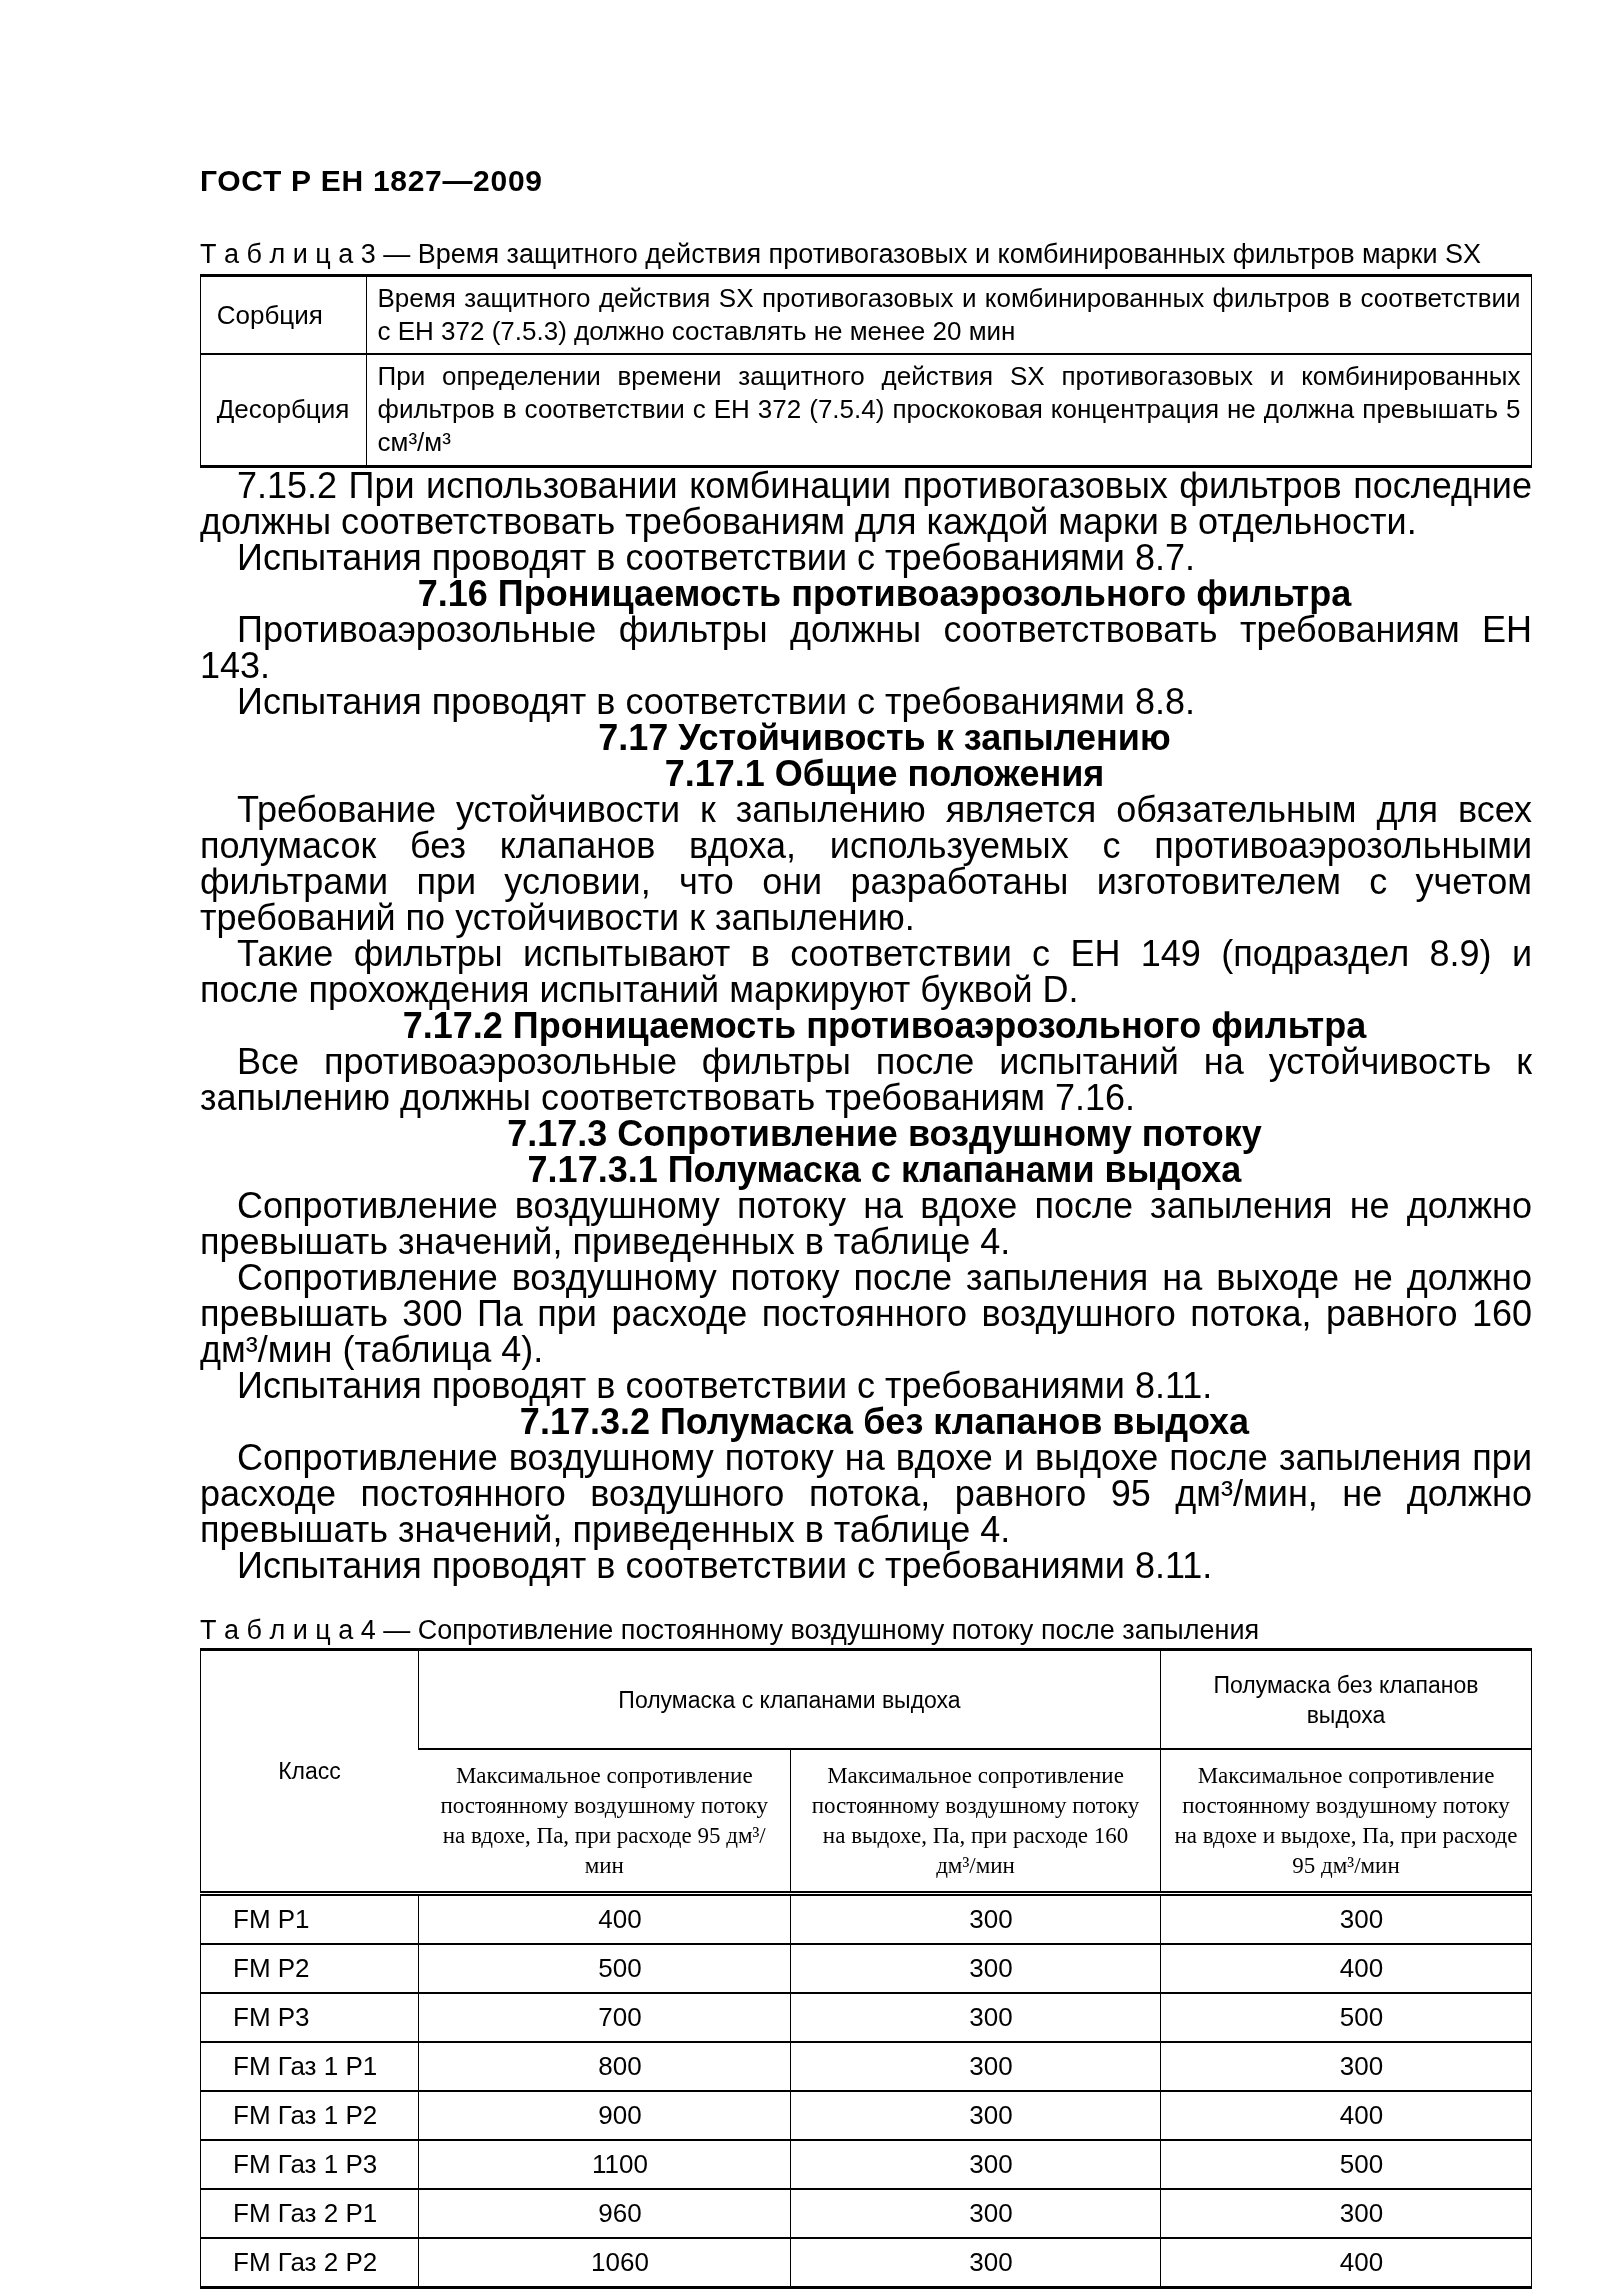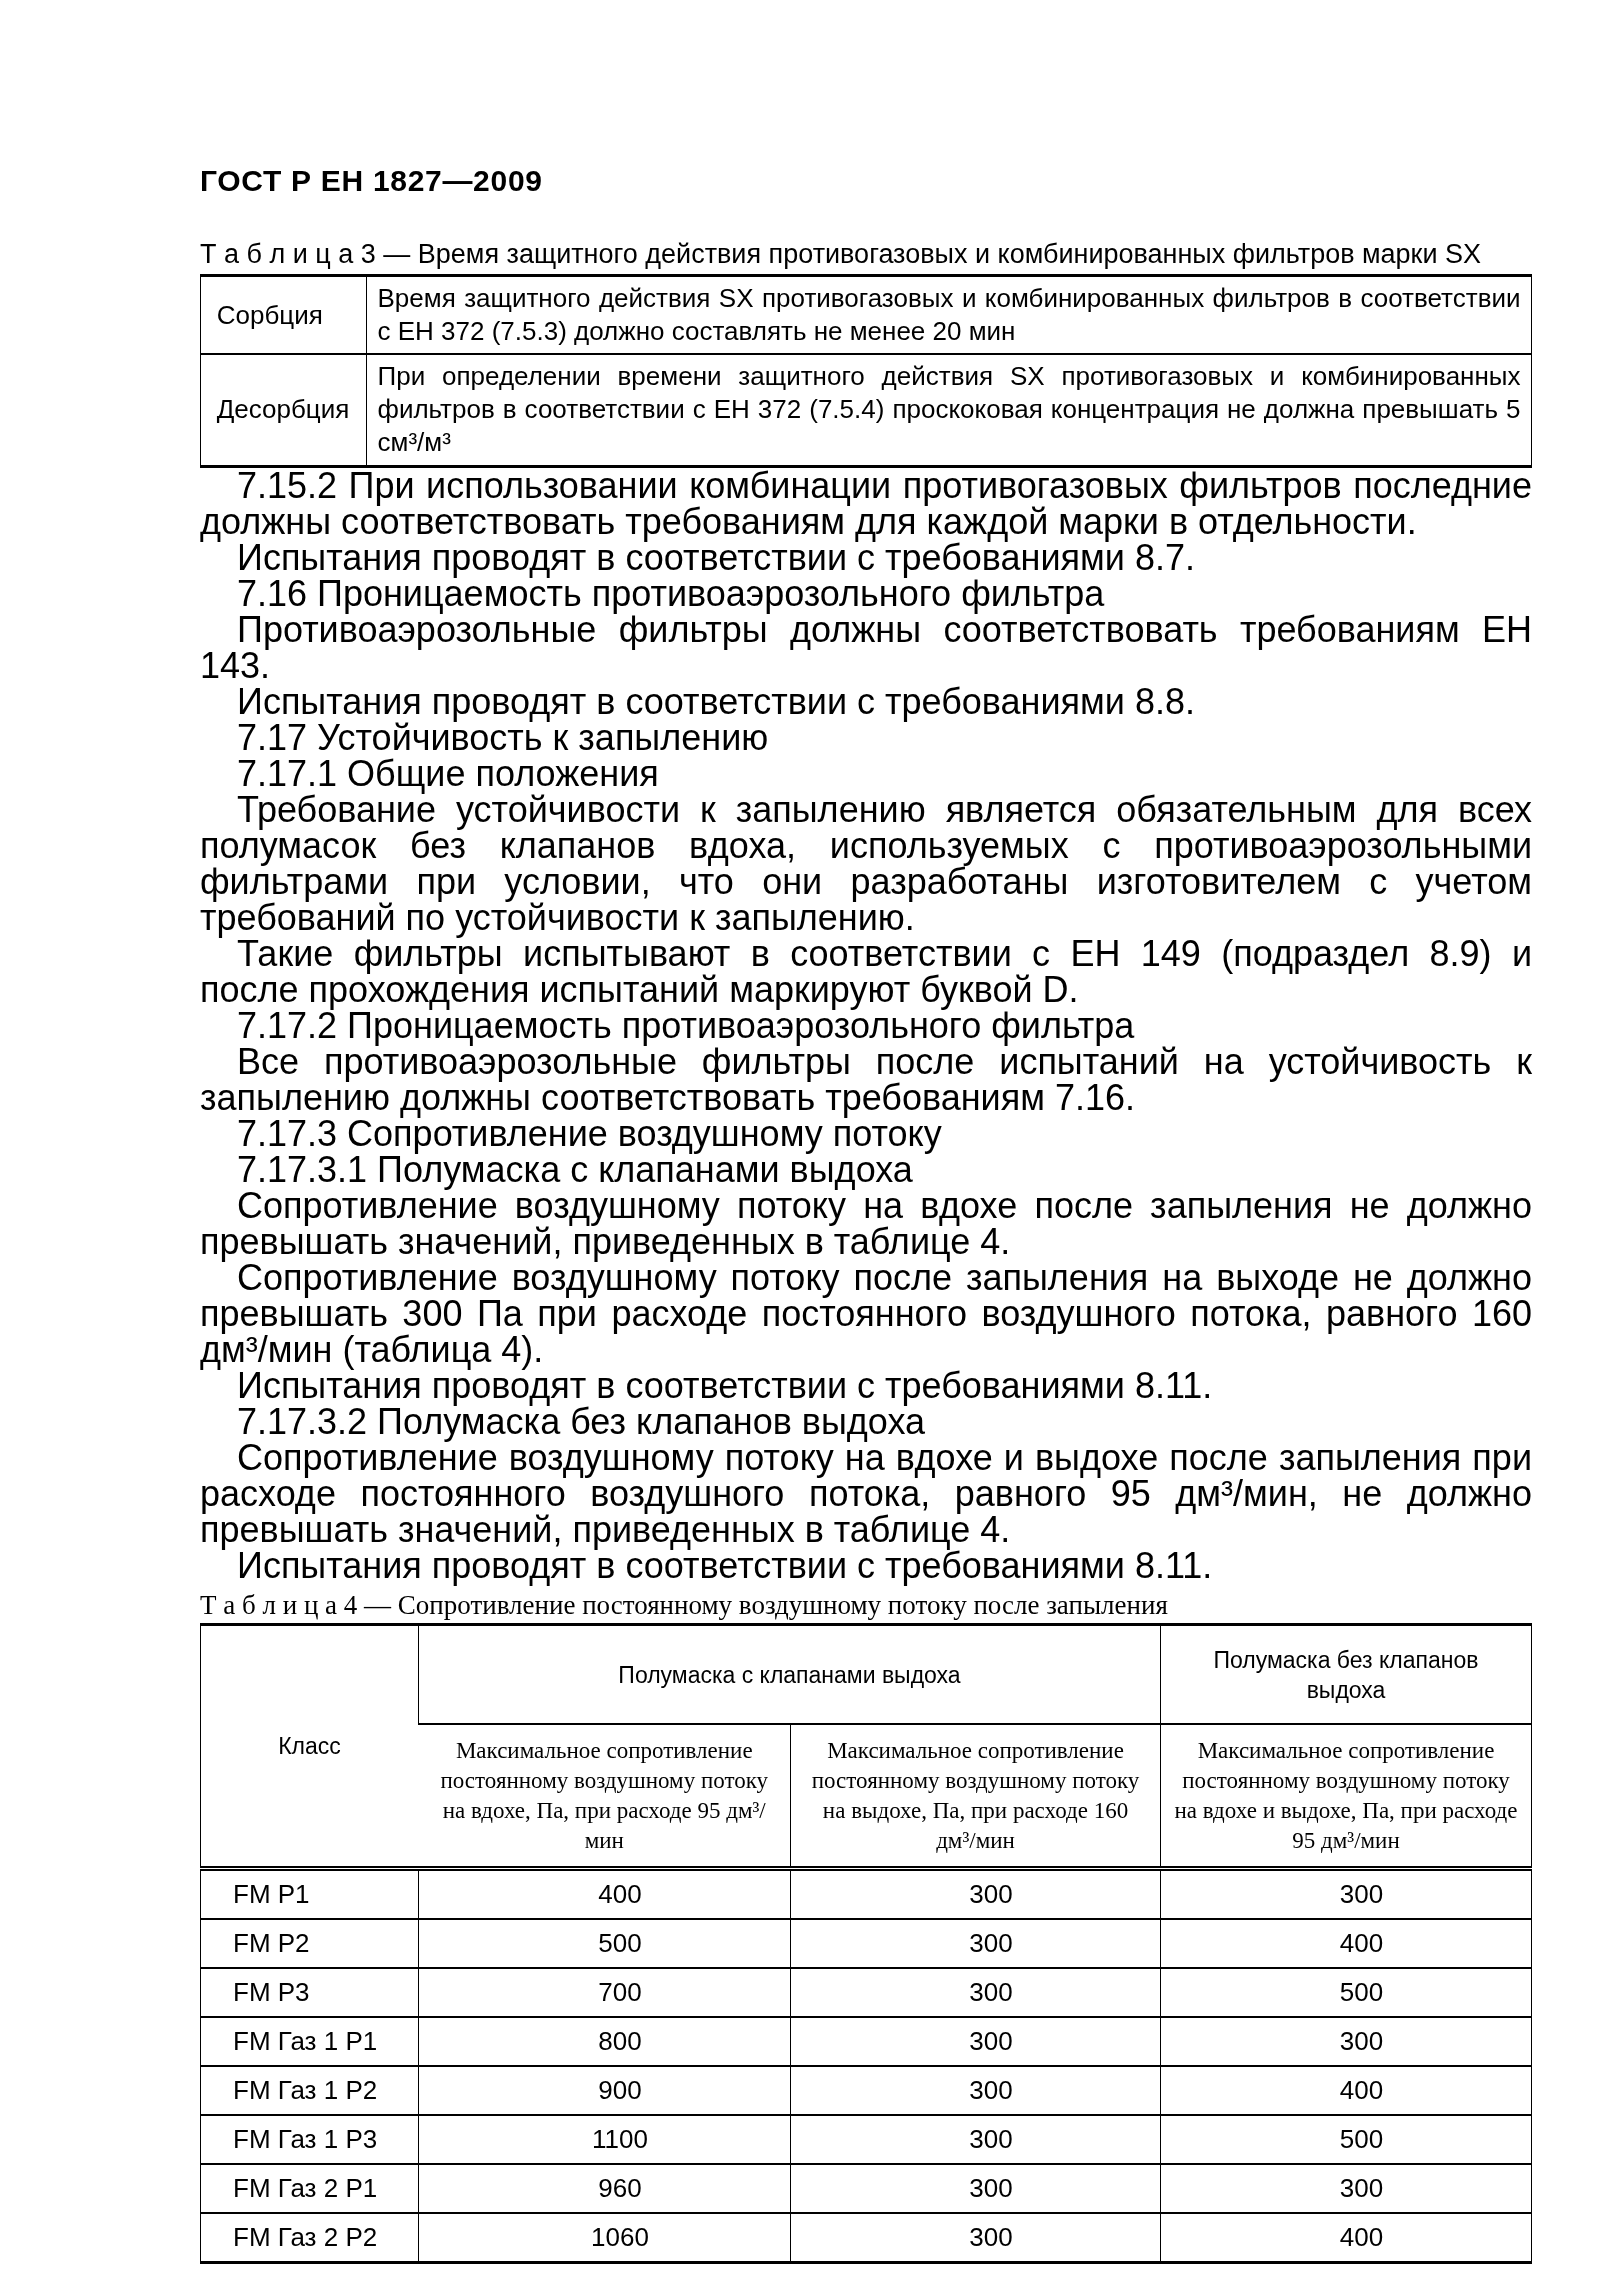--- a/index.html
+++ b/index.html
@@ -27,21 +27,21 @@
     font-weight: bold;
     line-height: 33px;
     letter-spacing: 0.7px;
   }
   .table-caption {
     font-size: 27px;
     line-height: 31px;
     text-align: left;
   }
   .caption-t3 { margin-top: 42px; }
-  .caption-t4 { margin-top: 6px; font-family: Liberation Serif, serif; }
+  .caption-t4 { margin-top: 31px; }
 
   
   table.t3 {
     margin-top: 3.9px;
     width: 1332px;
     border-collapse: collapse;
     table-layout: fixed;
     border-left: 1.3px solid #000;
     border-right: 1.3px solid #000;
     border-top: 3.3px solid #000;
@@ -63,22 +63,22 @@
   .body-text {
     font-size: 36px;
     line-height: 36px;
   }
   .body-text p {
     margin: 0;
     text-align: justify;
     text-indent: 37px;
   }
   .body-text p.heading {
-    font-weight: normal;
-    text-align: left;
+    font-weight: bold;
+    text-align: center;
   }
 
   
   table.t4 {
     margin-top: 2.6px;
     width: 1332px;
     border-collapse: collapse;
     table-layout: fixed;
     border-left: 1.3px solid #000;
     border-right: 1.3px solid #000;

